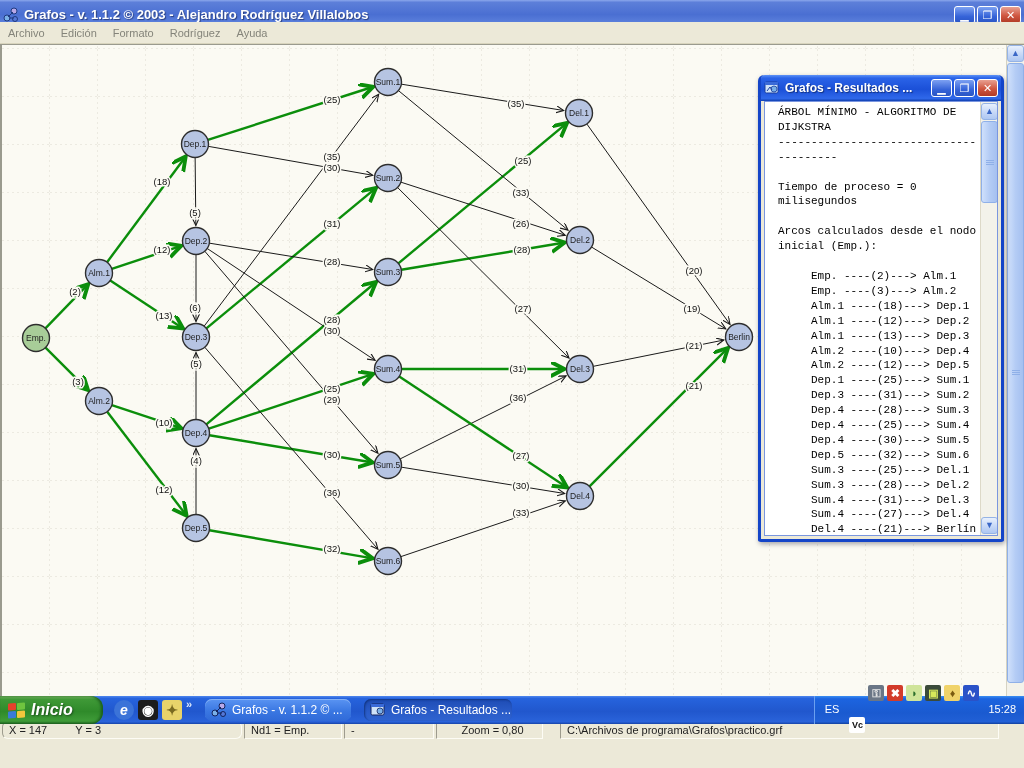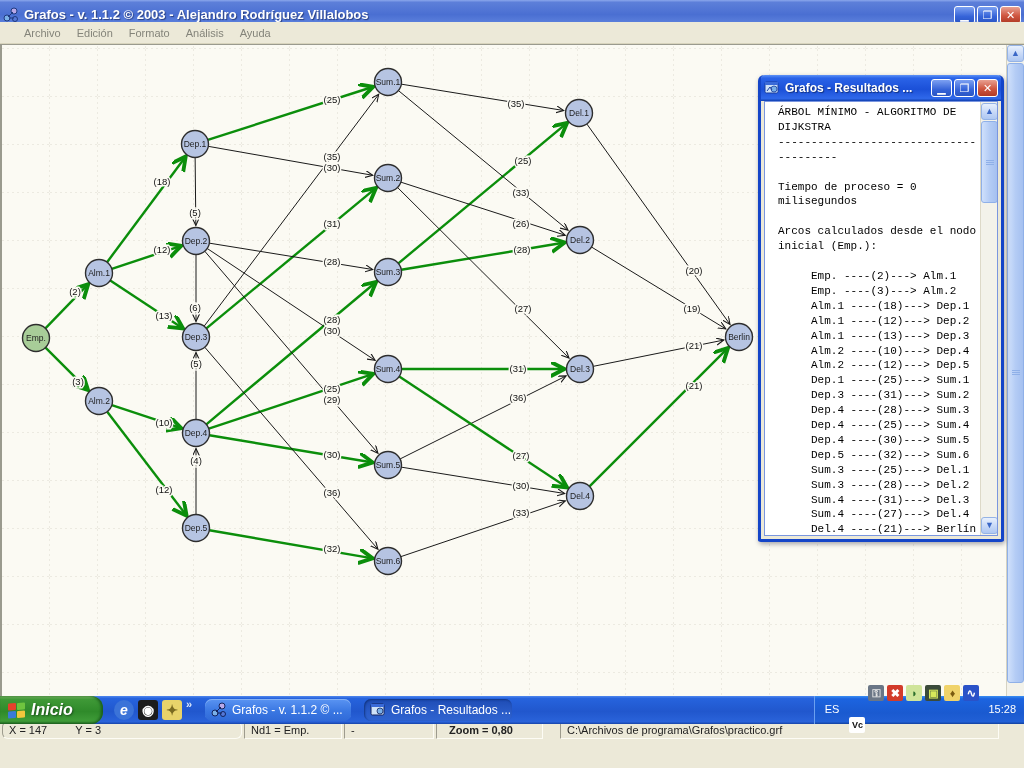--- a/index.html
+++ b/index.html
@@ -13,21 +13,21 @@
     display:flex;align-items:center;padding:0 3px;}
   #main-title{color:#fff;font-weight:bold;font-size:13px;margin-left:5px;
     text-shadow:1px 1px 1px #2a3f7d;white-space:nowrap;flex:1;overflow:hidden;}
   .cap-btn{width:21px;height:18px;margin-left:2px;border-radius:3px;border:1px solid #fff;
     color:#fff;font-size:11px;line-height:16px;text-align:center;
     background:linear-gradient(180deg,#7da1f2,#3563d8 60%,#2a55c4);}
   .cap-btn.close{background:linear-gradient(180deg,#e8a091,#cf5640 55%,#b03a26);}
 
   
   #menubar{position:absolute;left:0;top:22px;width:1024px;height:22px;background:#ece9d8;
-    border-bottom:1px solid #d8d4bd;display:flex;align-items:center;padding-left:16px;}
+    border-bottom:1px solid #d8d4bd;display:flex;align-items:center;padding-left:0;}
   .menu-item{font-size:11px;color:#84847a;padding:3px 8px;}
 
   
   #canvas{position:absolute;left:0;top:44px;width:1024px;height:674px;background:#fbfaf3;
     border-left:2px solid #9a9a8e;border-top:1px solid #9a9a8e;}
   #graph-svg{position:absolute;left:0;top:0;}
 
   
   #main-vscroll{position:absolute;right:0;top:0;width:18px;height:674px;background:#f3f2ea;
     border-left:1px solid #d5d2c2;}
@@ -102,21 +102,21 @@
     <span id="main-title">Grafos - v. 1.1.2  © 2003 - Alejandro Rodríguez Villalobos</span>
     <span class="cap-btn">▁</span>
     <span class="cap-btn">❐</span>
     <span class="cap-btn close">✕</span>
   </div>
 
   <div id="menubar">
     <span class="menu-item">Archivo</span>
     <span class="menu-item">Edición</span>
     <span class="menu-item">Formato</span>
-    <span class="menu-item">Análisis</span>
+    <span class="menu-item">Rodríguez</span>
     <span class="menu-item">Ayuda</span>
   </div>
 
   <div id="canvas">
     <svg id="graph-svg" width="1006" height="674" viewBox="0 44 1006 674">
       <defs>
         <pattern id="gridp" width="48" height="48" patternUnits="userSpaceOnUse">
           <path d="M48 0 V48 M0 48 H48" fill="none" stroke="#dddbce" stroke-width="1" stroke-dasharray="2 3"></path>
         </pattern>
         <marker id="arrB" markerWidth="10" markerHeight="8" refX="7.5" refY="3.5" orient="auto">
@@ -315,21 +315,21 @@
     <div class="status-panel" style="left:2px;width:240px;border-radius:6px;">
       <span class="txt">X = 147</span>
       <span class="txt" style="margin-left:28px;">Y = 3</span>
     </div>
     <div class="status-panel" style="left:244px;width:98px;">
       <span class="txt">Nd1 = Emp.</span>
     </div>
     <div class="status-panel" style="left:344px;width:90px;">
       <span class="txt">-</span>
     </div>
-    <div class="status-panel" style="left:436px;width:107px;justify-content:flex-start;font-weight:bold;">
+    <div class="status-panel" style="left:436px;width:107px;justify-content:center;">
       <span class="txt" style="margin-left:6px;">Zoom = 0,80</span>
     </div>
     <div class="status-panel" style="left:560px;width:439px;">
       <span class="txt">C:\Archivos de programa\Grafos\practico.grf</span>
     </div>
   </div>
 
   <div id="taskbar">
     <div id="start-btn">
       <span id="win-flag">

